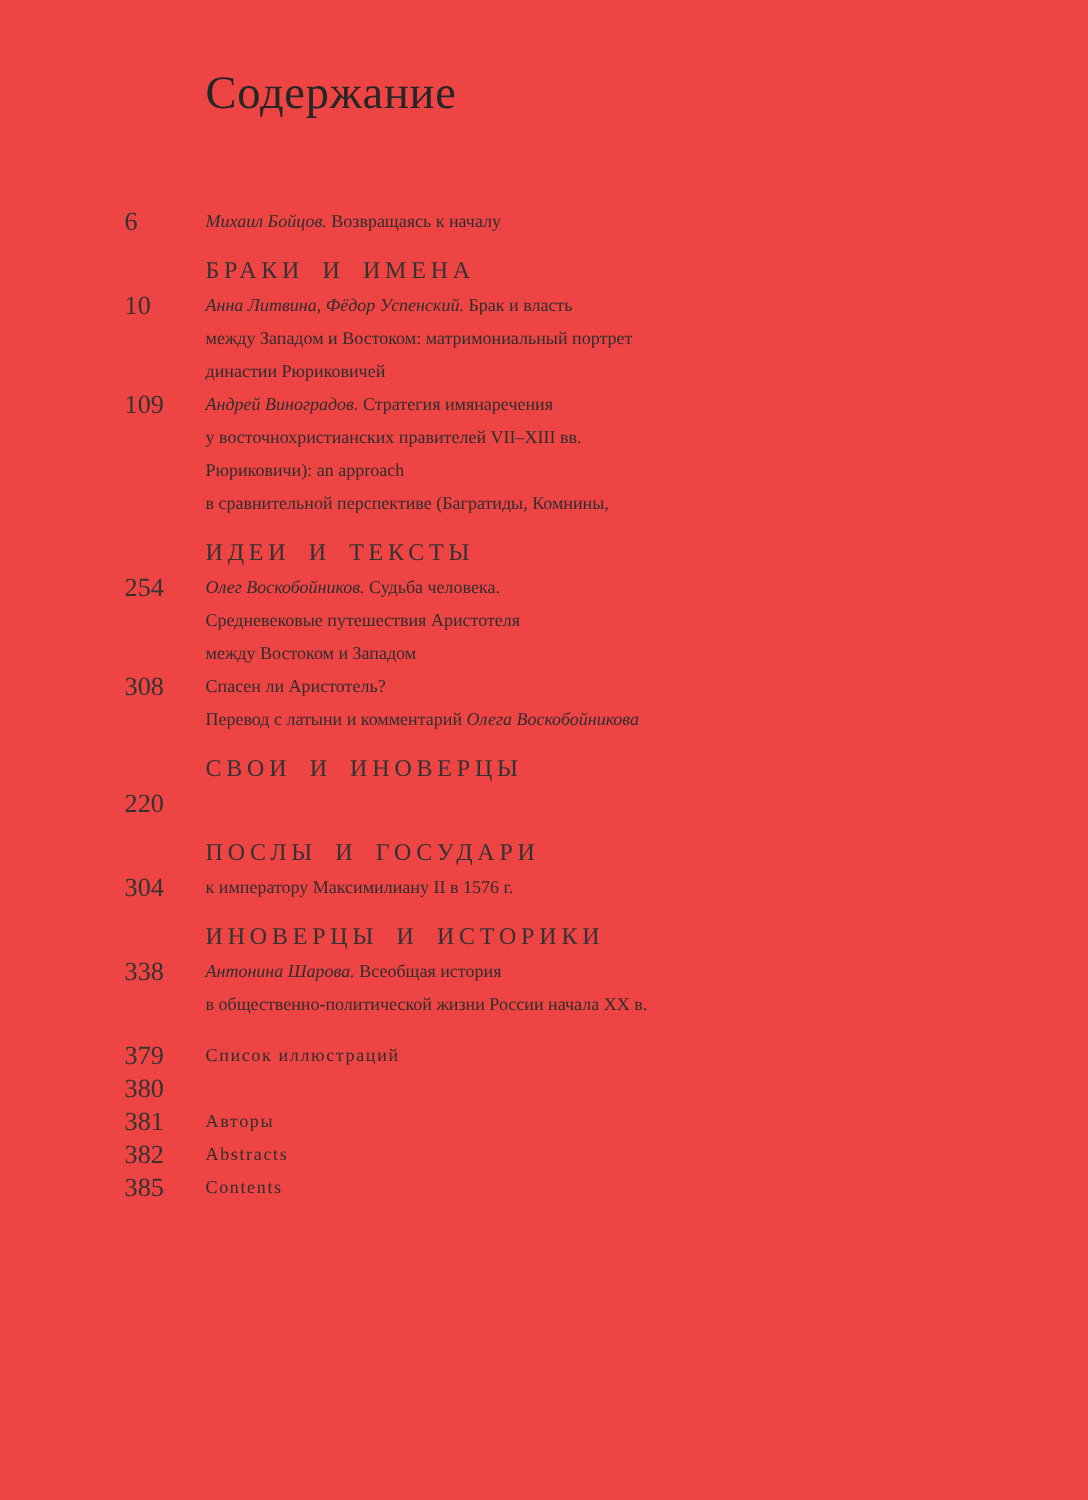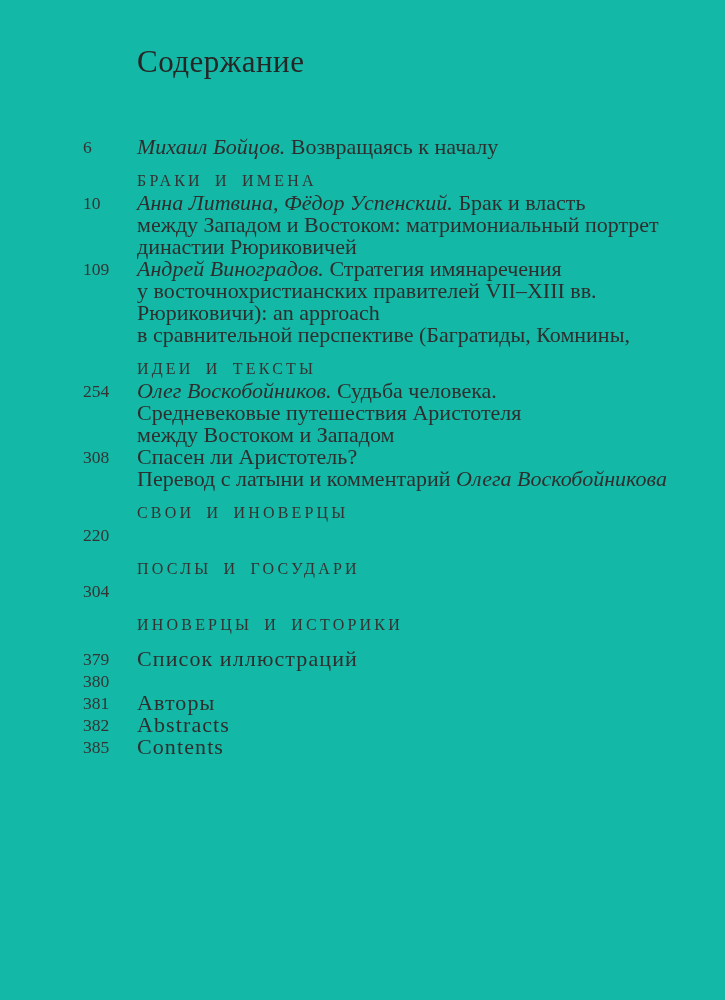--- a/index.html
+++ b/index.html
@@ -4,21 +4,21 @@
 <style>
   html, body {
     margin: 0;
     padding: 0;
     background: #ffffff;
   }
   .page {
     position: relative;
     width: 725px;
     height: 1000px;
-    background: #14b8a6;
+    background: #ef4444;
     font-family: "Liberation Serif", "DejaVu Serif", serif;
     color: #2e2e2e;
     overflow: hidden;
   }
   .title {
     position: absolute;
     left: 137px;
     top: 44px;
     margin: 0;
     font-size: 31px;
@@ -49,21 +49,21 @@
     align-items: flex-start;
   }
   .num {
     flex: none;
     width: 54px;
     font-size: 17.5px;
     line-height: 22px;
     color: #333333;
   }
   .entry-lines {
-    font-size: 22px;
+    font-size: 12px;
     line-height: 22px;
     color: #2e2e2e;
   }
   .line {
     white-space: nowrap;
   }
   .it {
     font-style: italic;
   }
   .spaced .line {
@@ -126,25 +126,33 @@
         <div class="section-header">СВОИ И ИНОВЕРЦЫ</div>
         <div class="entry">
           <span class="num">220</span>
         </div>
       </div>
       <div class="toc-section">
         <div class="section-header">ПОСЛЫ И ГОСУДАРИ</div>
         <div class="entry">
           <span class="num">304</span>
           <div class="entry-lines">
+            <div class="line"><span class="rm">к императору Максимилиану II в 1576 г.</span></div>
           </div>
         </div>
       </div>
       <div class="toc-section">
         <div class="section-header">ИНОВЕРЦЫ И ИСТОРИКИ</div>
+        <div class="entry">
+          <span class="num">338</span>
+          <div class="entry-lines">
+            <div class="line"><span class="it">Антонина Шарова.</span><span class="rm"> Всеобщая история</span></div>
+            <div class="line"><span class="rm">в общественно-политической жизни России начала XX в.</span></div>
+          </div>
+        </div>
       </div>
       <div class="toc-section">
         <div class="entry">
           <span class="num">379</span>
           <div class="entry-lines spaced">
             <div class="line"><span class="rm">Список иллюстраций</span></div>
           </div>
         </div>
         <div class="entry">
           <span class="num">380</span>

